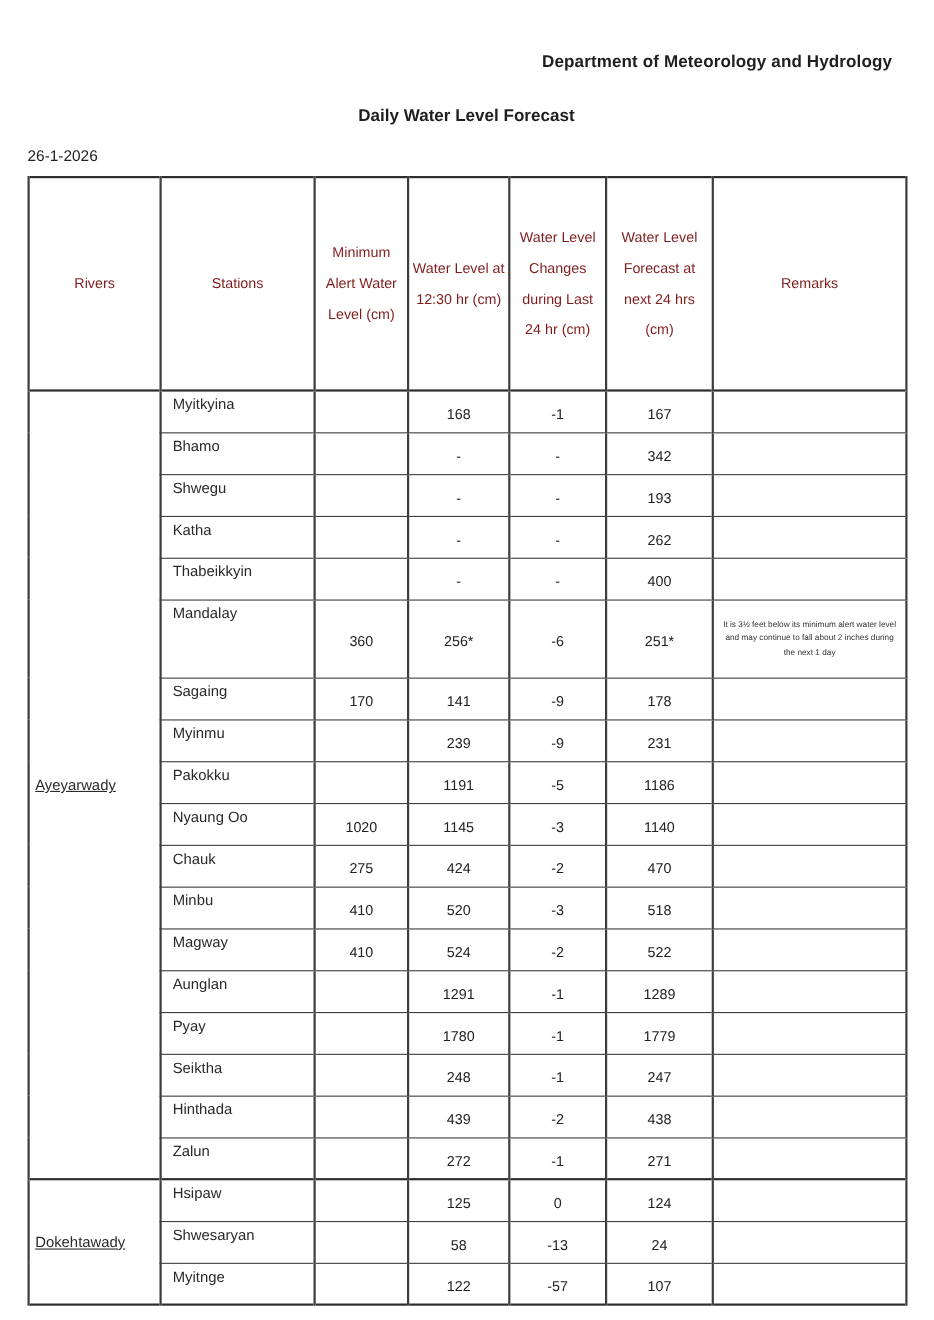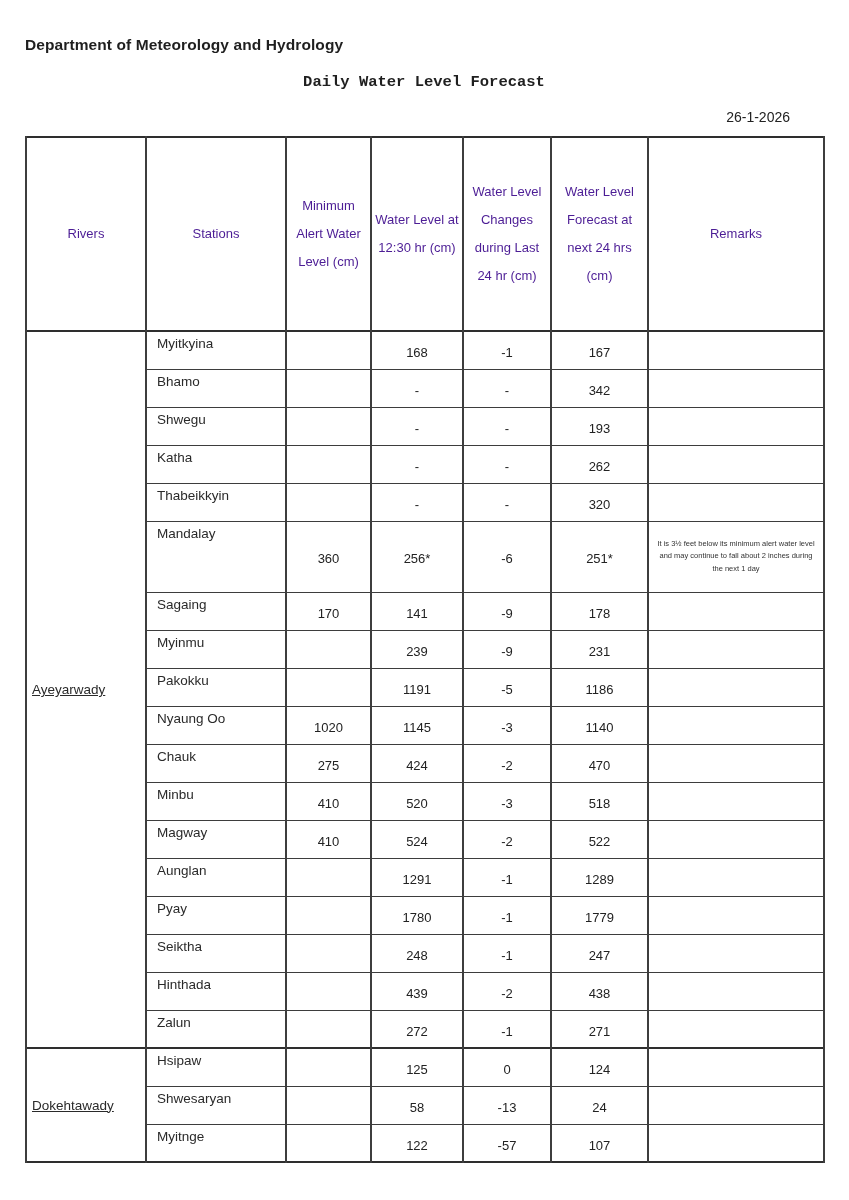--- a/index.html
+++ b/index.html
@@ -11,39 +11,38 @@
     font-family: "Liberation Sans", "DejaVu Sans", sans-serif;
     color: #262626;
   }
   .page {
     width: 849px;
     height: 1200px;
     padding: 0 26px 0 25px;
     background: #fff;
   }
   .doc-title {
-    text-align: left;
+    text-align: right;
     font-size: 15.5px;
     font-weight: 700;
-    margin: 0;
+    margin: 12px;
     padding-top: 36px;
     letter-spacing: 0.1px;
     color: #1f1f1f;
   }
   .doc-subtitle {
     text-align: center;
     font-size: 15.5px;
     font-weight: 700;
     margin: 0;
     padding-top: 19px;
     color: #1f1f1f;
-    font-family: Liberation Mono, monospace;
   }
   .date-row {
-    text-align: right;
+    text-align: left;
     font-size: 14px;
     padding: 18px 33px 11px 0;
     color: #222;
   }
   table.forecast {
     border-collapse: collapse;
     width: 798px;
     table-layout: fixed;
     border: 2px solid #2e2e2e;
   }
@@ -54,21 +53,21 @@
     overflow: hidden;
   }
   .forecast thead tr { height: 194px; }
   .forecast th {
     font-weight: 400;
     font-size: 13px;
     line-height: 2.15;
     text-align: center;
     vertical-align: middle;
     padding: 4px 2px;
-    color: #4c1d95;
+    color: #7f1d1d;
   }
   .forecast tbody tr { height: 38px; }
   tr.group-start td { border-top-width: 2px; border-top-color: #2e2e2e; }
   .river-cell {
     text-align: left;
     vertical-align: middle;
     font-size: 13.5px;
     padding-left: 5px;
     color: #2a2a2a;
     text-decoration: underline;
@@ -157,21 +156,21 @@
           <td class="num-cell">-</td>
           <td class="num-cell">-</td>
           <td class="num-cell">262</td>
           <td class="remarks-cell"></td>
         </tr>
         <tr>
           <td class="station-cell">Thabeikkyin</td>
           <td class="num-cell"></td>
           <td class="num-cell">-</td>
           <td class="num-cell">-</td>
-          <td class="num-cell">320</td>
+          <td class="num-cell">400</td>
           <td class="remarks-cell"></td>
         </tr>
         <tr>
           <td class="station-cell">Mandalay</td>
           <td class="num-cell">360</td>
           <td class="num-cell">256*</td>
           <td class="num-cell">-6</td>
           <td class="num-cell">251*</td>
           <td class="remarks-cell">It is 3½ feet below its minimum alert water level and may continue to fall about 2 inches during the next 1 day</td>
         </tr>

